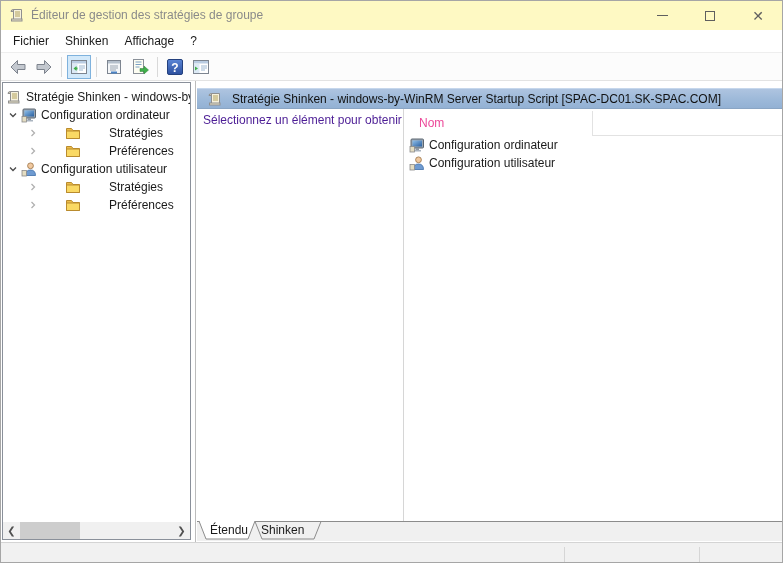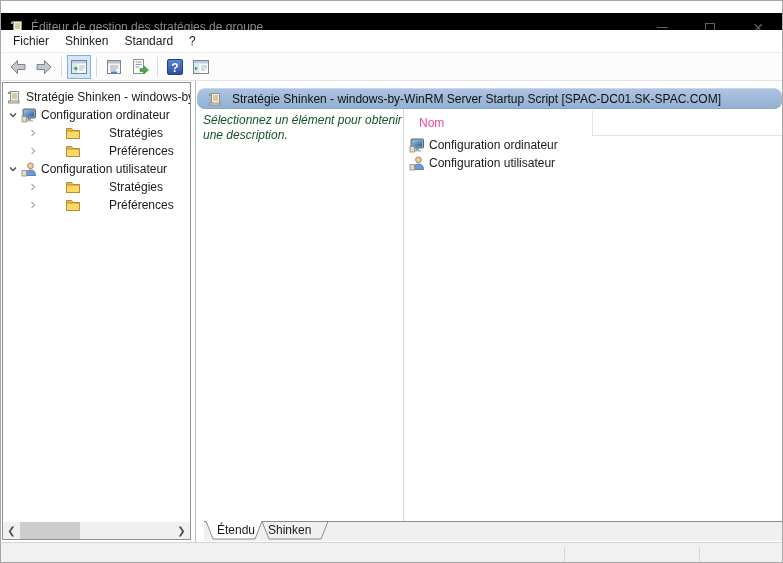--- a/index.html
+++ b/index.html
@@ -2,21 +2,21 @@
 <html><head>
 <meta charset="utf-8">
 <style>
   * { margin:0; padding:0; box-sizing:border-box; }
   html,body { background:#fff; }
   body { font-family:"Liberation Sans", sans-serif; font-size:12px; color:#1a1a1a; }
   .window { position:relative; width:783px; height:563px; background:#fff;
             border:1px solid #a6a6a6; overflow:hidden; }
 
   
-  .titlebar { position:absolute; left:0; top:12px; right:0; height:29px; background:#000000; }
+  .titlebar { position:absolute; left:0; top:0; right:0; height:29px; background:#fef9c3; }
   .title-icon { position:absolute; left:8px; top:6px; width:16px; height:16px; }
   .title-text { position:absolute; left:30px; top:0; height:29px; line-height:29px; color:#8a8a8a; white-space:nowrap; }
   .ctl { position:absolute; top:0; width:48px; height:29px; display:flex; align-items:center; justify-content:center; color:#5f5f5f; }
   .ctl-min { right:96px; } .ctl-max { right:48px; } .ctl-close { right:0; }
   .glyph-min { display:inline-block; width:11px; height:1px; background:#5f5f5f; }
   .glyph-max { display:inline-block; width:10px; height:10px; border:1px solid #5f5f5f; background:transparent; }
   .glyph-close { font-size:14px; line-height:14px; color:#5f5f5f; }
 
   
   .menubar { position:absolute; left:0; top:29px; right:0; height:23px; background:#fff;
@@ -46,36 +46,36 @@
   .hscroll { position:absolute; left:0; right:0; bottom:0; height:17px; background:#f0f0f0; }
   .hs-arrow { position:absolute; top:0; width:17px; height:17px; display:flex; align-items:center; justify-content:center; color:#505050; font-size:10px; }
   .hs-left { left:0; } .hs-right { right:0; }
   .hs-thumb { position:absolute; left:17px; top:0; width:60px; height:17px; background:#cdcdcd; }
 
   
   .details-panel { position:absolute; left:194px; top:0; right:0; height:461px; background:#fff; border-left:1px solid #bcbcbc; }
   .band { position:absolute; left:1px; right:0; top:7px; height:21px;
           background:linear-gradient(180deg,#aec4e0 0%,#9db9d9 55%,#93b1d4 100%);
           border-top:1px solid #c6d7ec; border-bottom:1px solid #8aa5c4;
-          display:flex; align-items:center;border-radius:8px; }
+          display:flex; align-items:center; }
   .band-icon { width:16px; height:16px; margin-left:10px; }
   .band-title { margin-left:9px; color:#111; white-space:nowrap; overflow:hidden; }
 
   .dbody { position:absolute; left:1px; right:0; top:28px; height:412px; background:#fff; }
-  .desc { position:absolute; left:6px; top:4px; line-height:15px; color:#14532d;font-style:italic; }
+  .desc { position:absolute; left:6px; top:4px; line-height:15px; color:#4c1d95; }
   .vsep { position:absolute; left:206px; top:0; bottom:0; width:1px; background:#d6d6d6; }
   .col-header { position:absolute; left:222px; top:3px; height:23px; line-height:23px; color:#ec4899; }
   .col-divider { position:absolute; left:395px; top:2px; height:24px; width:1px; background:#e2e2e2; }
   .col-hline { position:absolute; left:395px; right:0; top:26px; height:1px; background:#e2e2e2; }
   .dlist { position:absolute; left:212px; top:27px; right:0; }
   .dlist-row { height:18px; display:flex; align-items:center; }
   .dlist-row .lbl { margin-left:4px; white-space:nowrap; }
   .licon { width:16px; height:16px; flex:0 0 16px; }
 
-  .tabstrip { position:absolute; left:1px; right:0; top:440px; height:20px; background:#f0f0f0;margin-left:7px; }
+  .tabstrip { position:absolute; left:1px; right:0; top:440px; height:20px; background:#f0f0f0; }
   .tabstrip svg { position:absolute; left:0; top:0; }
   .tab-label { position:absolute; top:2px; line-height:15px; color:#1a1a1a; }
   .tab-label-1 { left:13px; } .tab-label-2 { left:64px; }
 
   
   .statusbar { position:absolute; left:0; top:541px; right:0; height:20px; background:#f1f1f1; border-top:1px solid #d4d4d4; }
   .sb-div { position:absolute; top:4px; bottom:0; width:1px; background:#d6d6d6; }
   .sb-div1 { left:563px; } .sb-div2 { left:698px; }
 </style>
 </head>
@@ -130,21 +130,21 @@
         <span class="glyph-max"></span>
       </div>
     <div class="ctl ctl-close">
         <span class="glyph-close">✕</span>
       </div>
   </div>
 
   <div class="menubar">
     <span class="menu-item">Fichier</span>
     <span class="menu-item">Shinken</span>
-    <span class="menu-item">Standard</span>
+    <span class="menu-item">Affichage</span>
     <span class="menu-item">?</span>
   </div>
 
   <div class="toolbar">
     <div class="tbtn">
       <svg width="20" height="20" viewBox="0 0 20 20">
         <path d="M9.5 3.5 L3 10 L9.5 16.5 V12.5 H17 V7.5 H9.5 Z" fill="#c3c8cf" stroke="#7d838d"></path>
       </svg>
     </div>
     <div class="tbtn">
@@ -284,21 +284,20 @@
       <div class="band">
         <svg class="band-icon" viewBox="0 0 16 16">
             <use href="#gpo-scroll"></use>
           </svg>
         <span class="band-title">Stratégie Shinken - windows-by-WinRM Server Startup Script [SPAC-DC01.SK-SPAC.COM]</span>
       </div>
 
       <div class="dbody">
         <div class="desc">
           <div>Sélectionnez un élément pour obtenir</div>
-          <div>une description.</div>
         </div>
         <div class="vsep"></div>
 
         <div class="col-header">Nom</div>
         <div class="col-divider"></div>
         <div class="col-hline"></div>
 
         <div class="dlist">
           <div class="dlist-row">
             <svg class="licon" viewBox="0 0 16 16">

